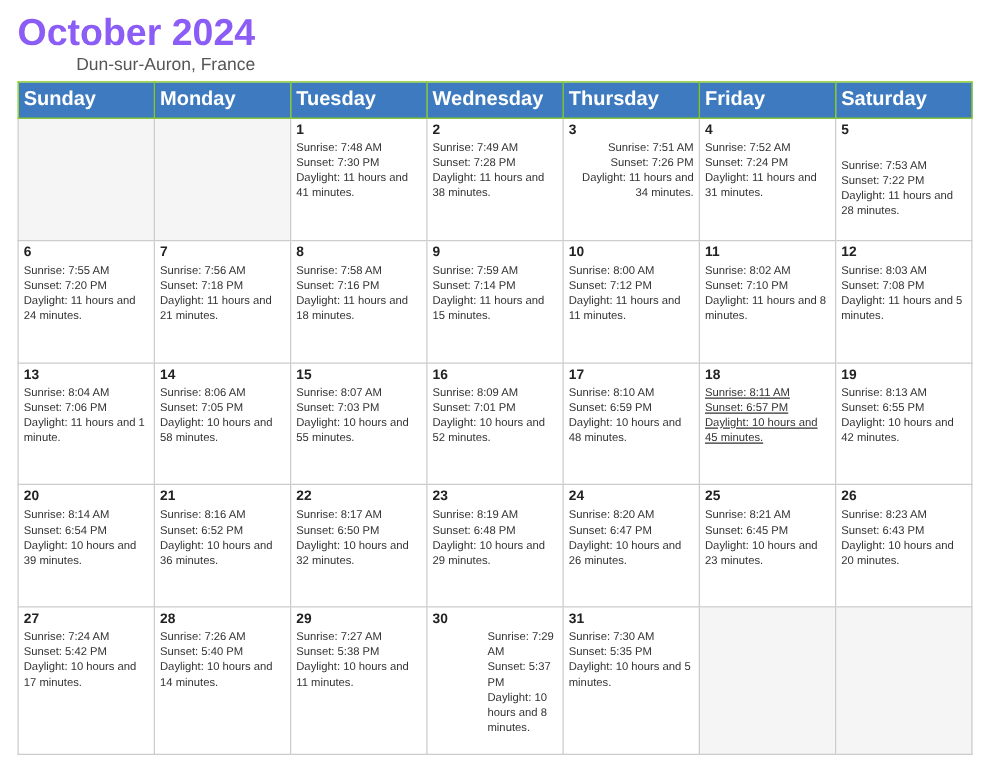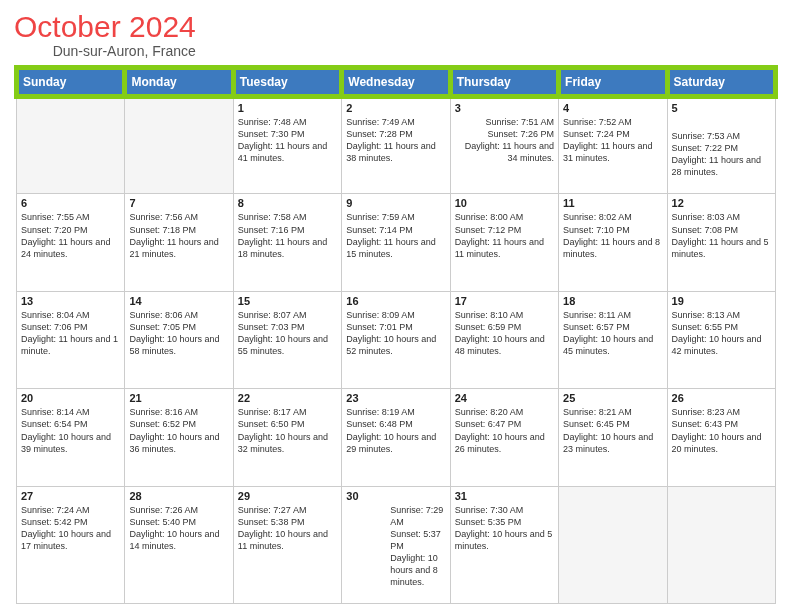--- a/index.html
+++ b/index.html
@@ -40,42 +40,42 @@
     }
     .logo-icon {
       width: 28px;
       height: 28px;
     }
     .title-block {
       text-align: right;
     }
     .main-title {
       font-size: 30px;
-      font-weight: normal;
-      color: #ef4444;
+      font-weight: bold;
+      color: #8b5cf6;
       line-height: 1.1;
     }
     .subtitle {
       font-size: 14px;
       color: #555;
     }
     .calendar {
       flex: 1;
       border: 1px solid #ccc;
       border-collapse: collapse;
       width: 100%;
       table-layout: fixed;
     }
     .calendar th {
       background: #3d7abf;
       color: #fff;
-      font-size: 12px;
+      font-size: 16px;
       font-weight: bold;
       padding: 5px 4px;
-      border: 5px solid #84cc16;
+      border: 1px solid #84cc16;
       text-align: left;
     }
     .calendar td {
       border: 1px solid #ccc;
       vertical-align: top;
       padding: 3px 4px;
       font-size: 9.5px;
       color: #333;
       background: #fff;
       height: 88px;
@@ -230,21 +230,21 @@
 Daylight: 10 hours and 52 minutes.</div>
           </td>
           <td>
             <span class="day-num">17</span>
             <div class="day-info" style="white-space: pre-line;">Sunrise: 8:10 AM
 Sunset: 6:59 PM
 Daylight: 10 hours and 48 minutes.</div>
           </td>
           <td>
             <span class="day-num">18</span>
-            <div class="day-info" style="white-space: pre-line;">Sunrise: 8:11 AM
+            <div class="day-info" style="white-space: pre-line; text-decoration: underline;">Sunrise: 8:11 AM
 Sunset: 6:57 PM
 Daylight: 10 hours and 45 minutes.</div>
           </td>
           <td>
             <span class="day-num">19</span>
             <div class="day-info" style="white-space: pre-line;">Sunrise: 8:13 AM
 Sunset: 6:55 PM
 Daylight: 10 hours and 42 minutes.</div>
           </td>
         </tr>

